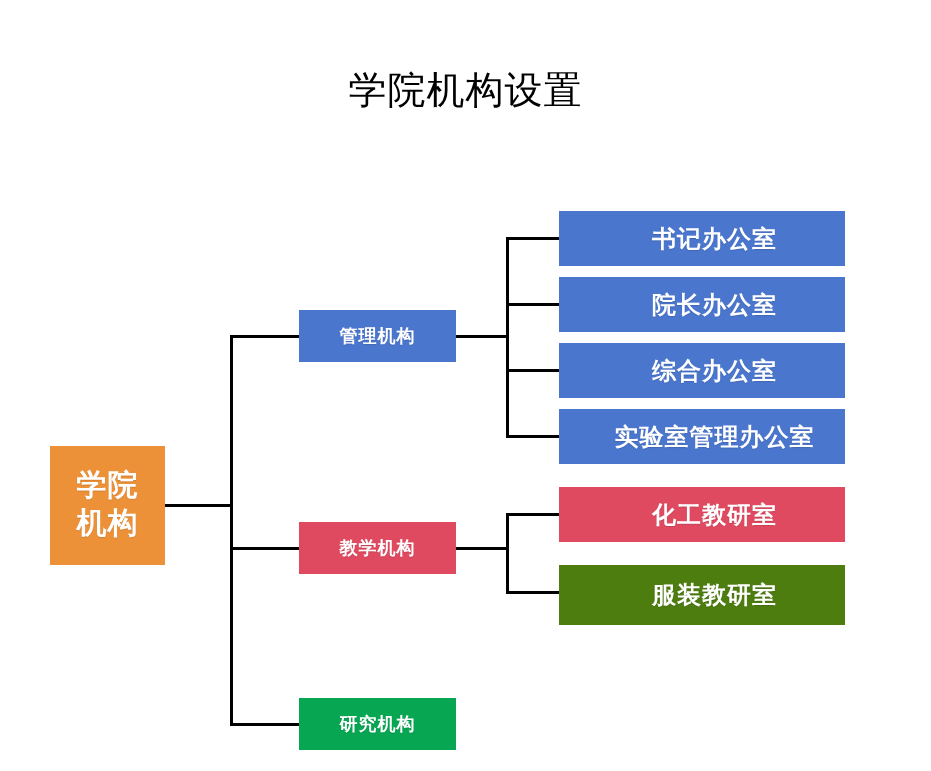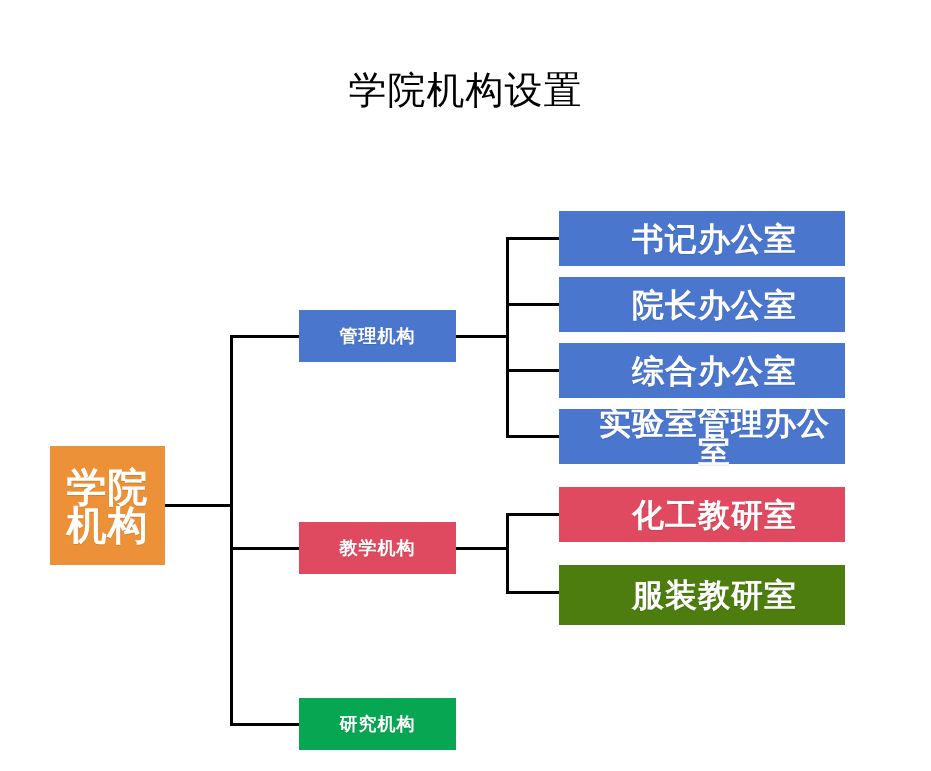--- a/index.html
+++ b/index.html
@@ -39,30 +39,31 @@
     align-items: center;
     justify-content: center;
     text-align: center;
     color: #ffffff;
     font-weight: bold;
     letter-spacing: 1px;
     text-shadow: 0 1px 1px rgba(0,0,0,0.12);
     user-select: none;
   }
   .node-root {
-    font-size: 40px;
+    font-size: 30px;
     line-height: 38px;
     white-space: pre-line;
+    font-family: Liberation Mono, monospace;
   }
   .node-mid {
     font-size: 18px;
     line-height: 30px;
   }
   .node-leaf {
-    font-size: 32px;
+    font-size: 24px;
     line-height: 28px;
     padding-left: 25px;
   }
   .connector {
     position: absolute;
     background: #000000;
   }
   .conn-h { height: 3px; }
   .conn-v { width: 3px; }
 </style>

